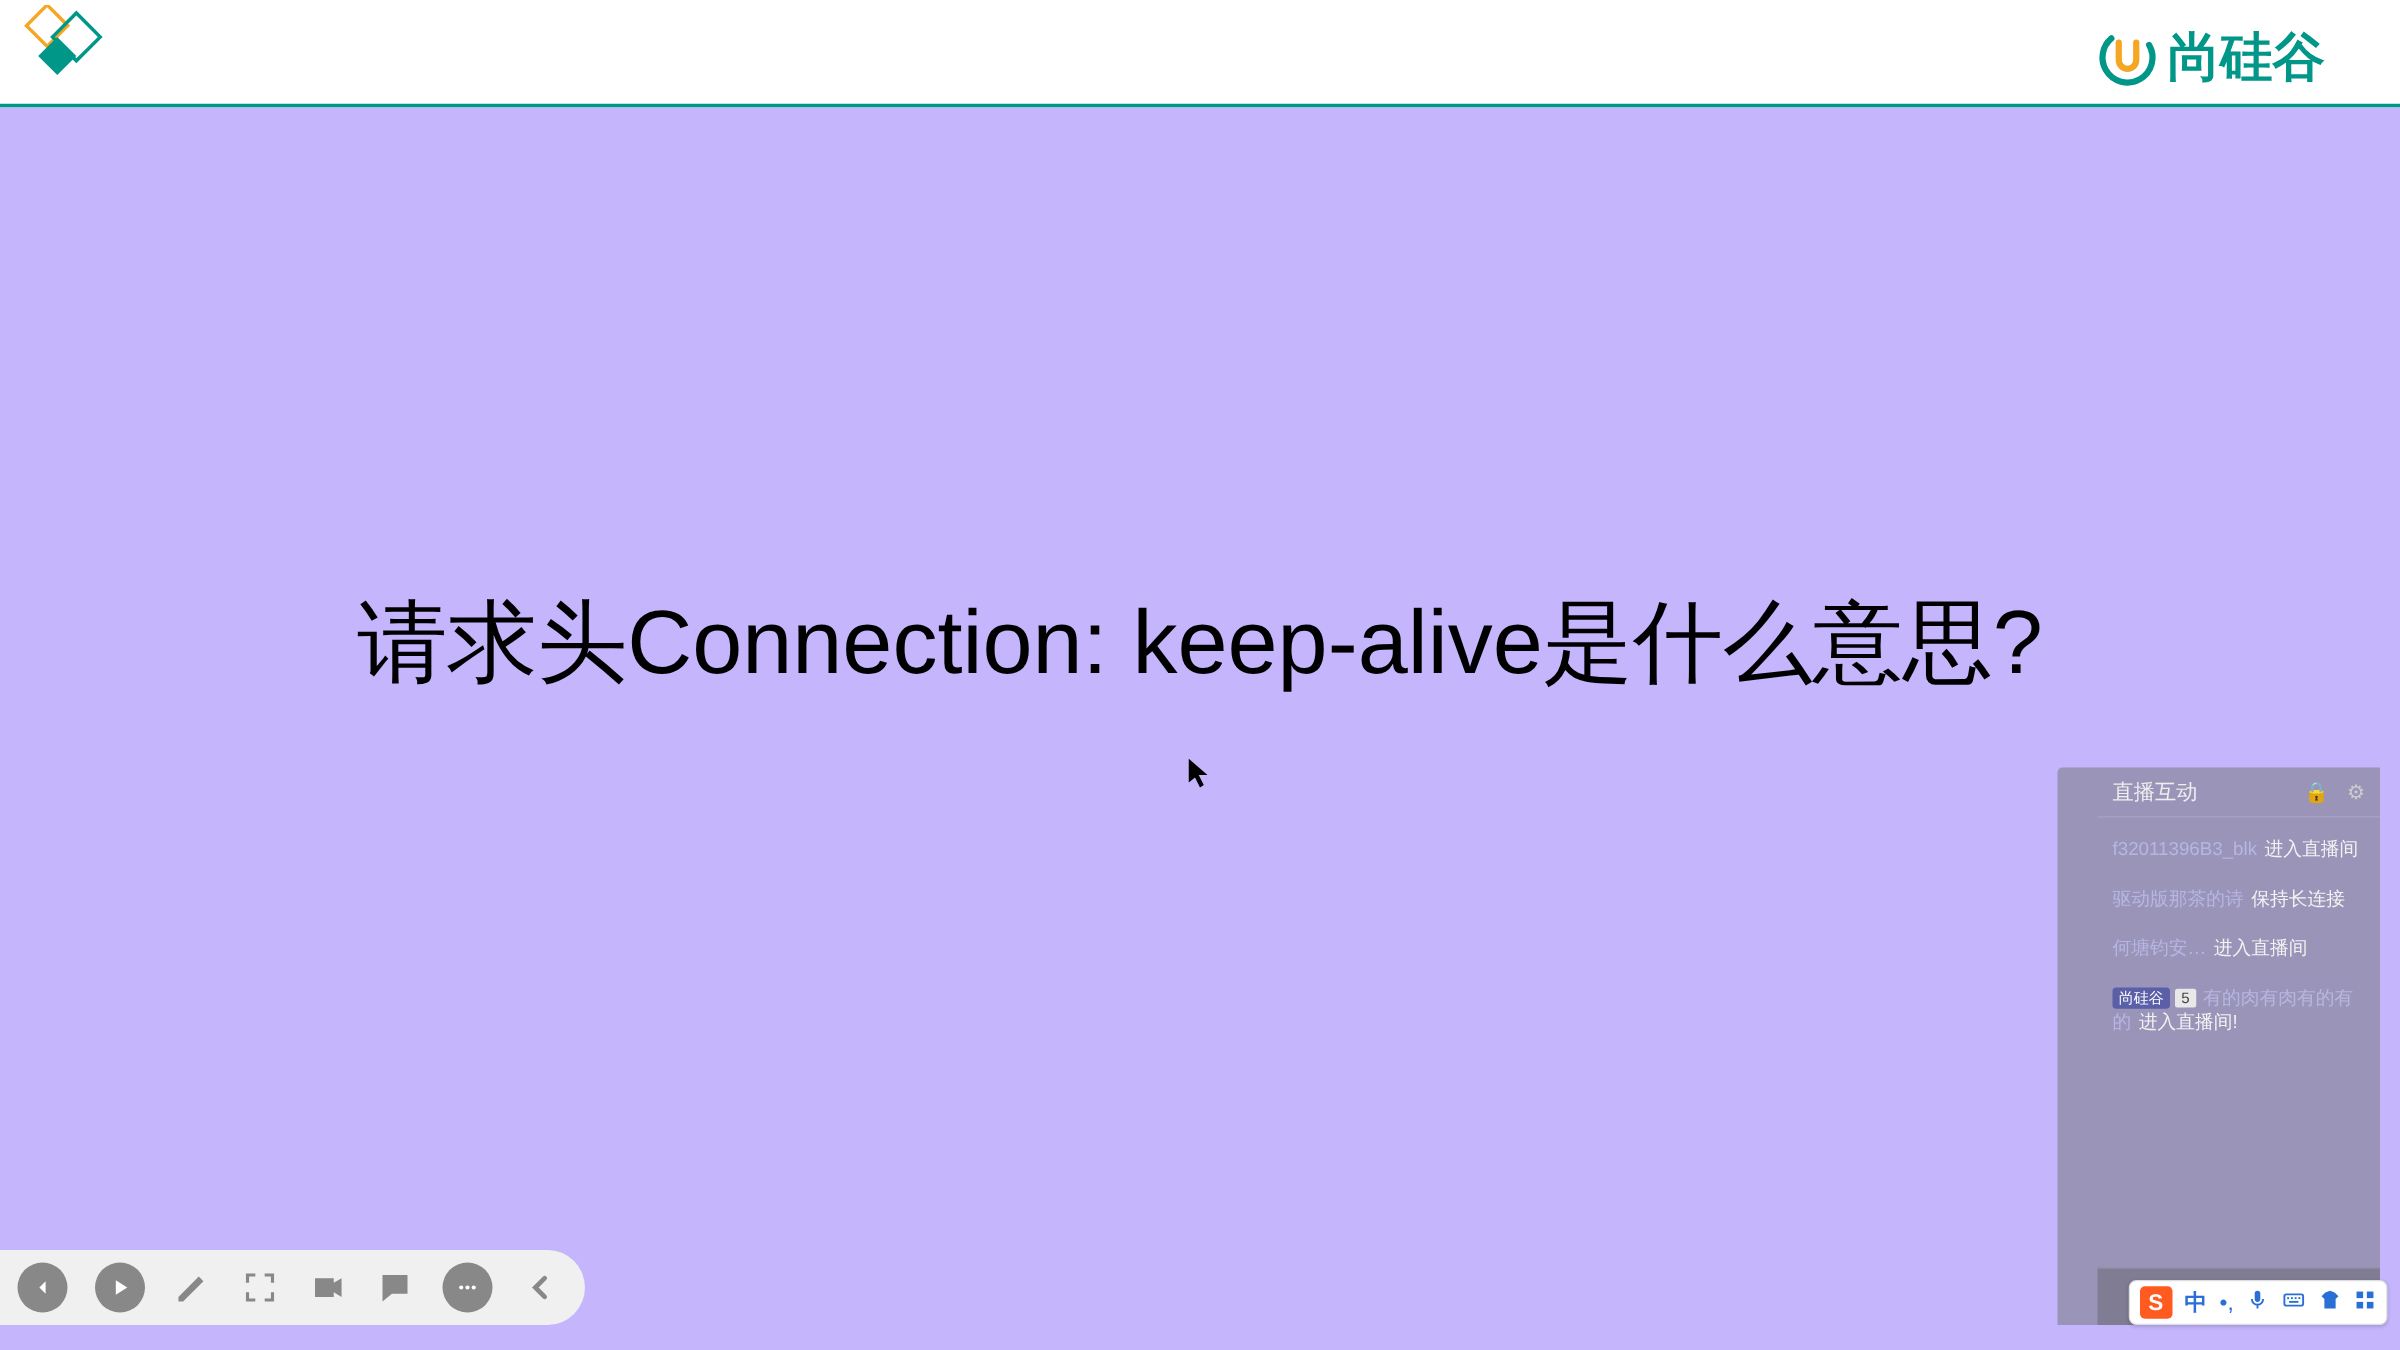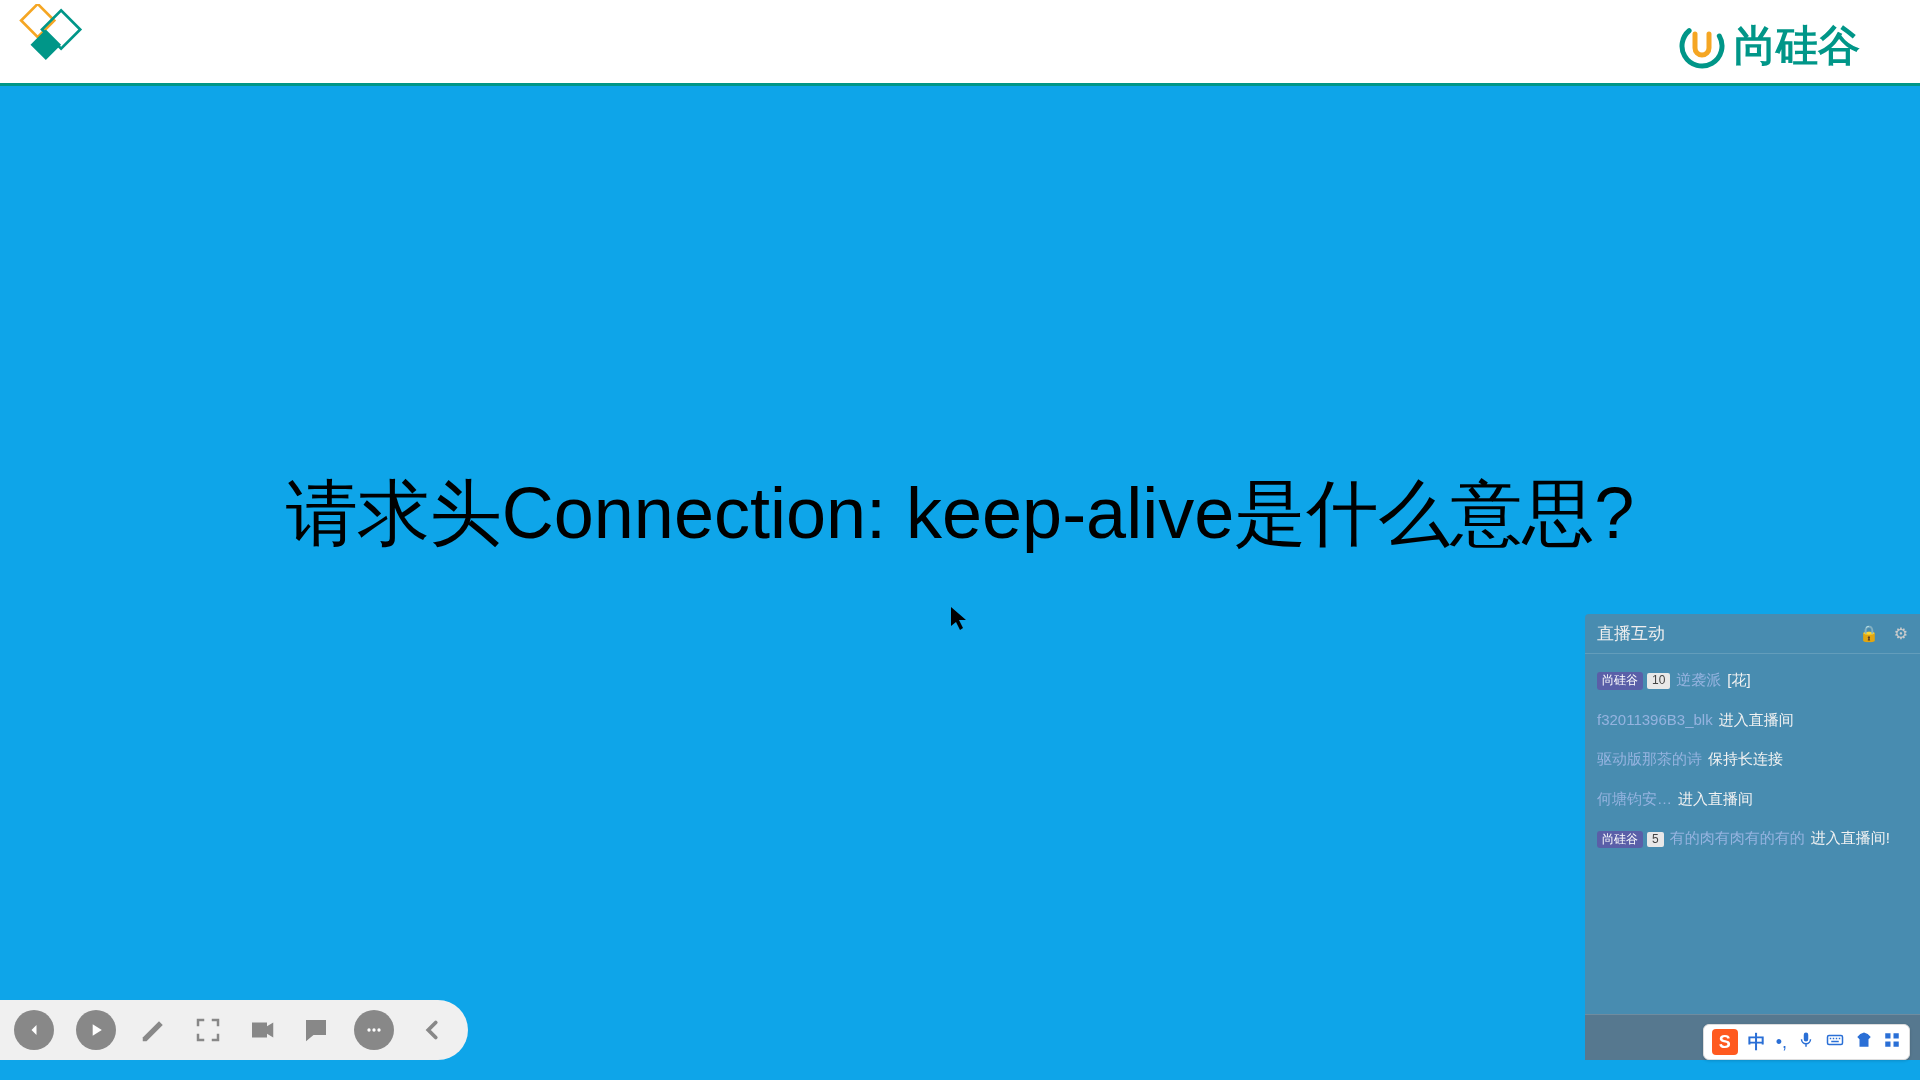--- a/index.html
+++ b/index.html
@@ -47,21 +47,21 @@
       color: #009688;
       margin-left: 8px;
     }
     
     .slide-body {
       position: absolute;
       top: 86px;
       left: 0;
       right: 0;
       bottom: 0;
-      background: #0ea5e9;
+      background: #c4b5fd;
     }
     .slide-question {
       position: absolute;
       top: 380px;
       left: 50%;
       transform: translateX(-50%);
       font-size: 72px;
       font-weight: 500;
       color: #000;
       white-space: nowrap;
@@ -101,27 +101,28 @@
       height: 32px;
       display: flex;
       align-items: center;
       justify-content: center;
       cursor: pointer;
     }
     .tb-icon svg { width: 30px; height: 30px; fill: #888; }
     
     .chat-panel {
       position: absolute;
-      right: 0;
+      right: 16px;
       bottom: 20px;
-      width: 335px;
+      width: 258px;
       background: rgba(120,120,130,0.55);
       color: #e8e8e8;
       font-size: 16px;
       border-radius: 4px 0 0 0;
+      padding-left: 32px;
     }
     .chat-header {
       display: flex;
       align-items: center;
       justify-content: space-between;
       padding: 8px 12px;
       border-bottom: 1px solid rgba(255,255,255,0.15);
     }
     .chat-title { font-size: 17px; color: #eee; }
     .chat-header-icons { display: flex; gap: 14px; color: #ccc; }
@@ -274,21 +275,20 @@
 
 <div class="chat-panel">
   <div class="chat-header">
     <span class="chat-title">直播互动</span>
     <span class="chat-header-icons">
       <span>🔒</span>
       <span>⚙</span>
     </span>
   </div>
   <div class="chat-body" id="chat-body">
-      <div class="chat-msg"><span class="badge">尚硅谷</span><span class="lvl">10</span><span class="uname">逆袭派</span><span class="body-text">[花]</span></div>
       <div class="chat-msg"><span class="uname">f32011396B3_blk</span><span class="body-text">进入直播间</span></div>
       <div class="chat-msg"><span class="uname">驱动版那茶的诗</span><span class="body-text">保持长连接</span></div>
       <div class="chat-msg"><span class="uname">何塘钧安…</span><span class="body-text">进入直播间</span></div>
       <div class="chat-msg"><span class="badge">尚硅谷</span><span class="lvl">5</span><span class="uname">有的肉有肉有的有的</span><span class="body-text">进入直播间!</span></div>
     </div>
   <div class="chat-input-area"></div>
 </div>
 
 <div class="ime-bar">
   <div class="ime-s">S</div>

